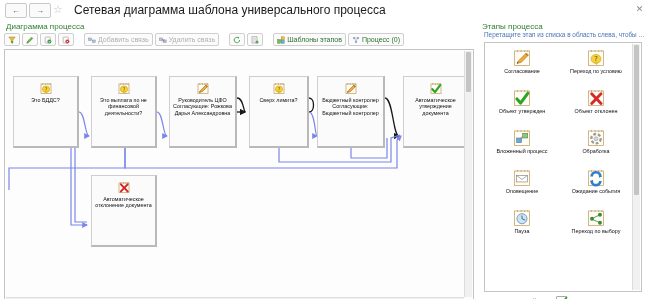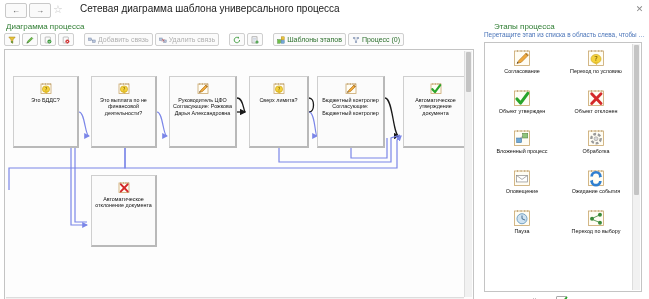--- a/index.html
+++ b/index.html
@@ -11,21 +11,21 @@
     -webkit-font-smoothing:antialiased;
   }
   .app{position:relative;width:649px;height:299px;}
 
   
   .titlebar{position:absolute;left:0;top:0;width:649px;height:19px;background:#ffffff;}
   .navbtns{position:absolute;left:5px;top:3px;display:flex;gap:2px;}
   .navbtn{width:20px;height:13px;border:1px solid #c9c9c9;background:#fafafa;border-radius:2px;
           display:flex;align-items:center;justify-content:center;font-size:8px;color:#555;line-height:1;}
   .star{position:absolute;left:52px;top:4px;width:12px;height:12px;color:#c8c8c8;font-size:11px;line-height:11px;text-align:center;}
-  .wtitle{position:absolute;left:80px;top:3px;font-size:10px;color:#1a1a1a;font-weight:400;white-space:nowrap;}
+  .wtitle{position:absolute;left:74px;top:3px;font-size:12px;color:#1a1a1a;font-weight:400;white-space:nowrap;}
   .closebtn{position:absolute;right:4px;top:4px;width:11px;height:11px;color:#8a8a8a;font-size:9px;
             line-height:11px;text-align:center;}
 
   
   .leftcol{position:absolute;left:0;top:19px;width:479px;height:280px;background:#fff;}
   .sectlabel{position:absolute;font-size:8px;color:#2e7d32;white-space:nowrap;}
   #lbl-diagram{left:6px;top:3px;color:#2f7d32;}
 
   .toolbar{position:absolute;left:4px;top:13px;width:470px;height:15px;display:flex;align-items:center;gap:2px;}
   .tbtn{height:13px;min-width:15px;border:1px solid #cfcfcf;background:#fbfbfb;border-radius:2px;
@@ -48,21 +48,21 @@
   .node .nico{position:absolute;left:50%;top:5px;transform:translateX(-50%);width:13px;height:13px;}
   .node .ntxt{position:absolute;left:3px;right:3px;top:20px;text-align:center;font-size:5.4px;
               line-height:6.4px;color:#111;}
 
   .vscroll{position:absolute;right:1px;top:1px;width:7px;bottom:9px;background:#f1f1f1;border-left:1px solid #ddd;}
   .vscroll .thumb{position:absolute;left:1px;top:1px;width:5px;height:40px;background:#c4c4c4;border-radius:1px;}
   .hscroll{position:absolute;left:1px;right:9px;bottom:1px;height:7px;background:#f1f1f1;border-top:1px solid #ddd;}
 
   
   .rightcol{position:absolute;left:482px;top:19px;width:165px;height:280px;background:#fff;}
-  #lbl-stages{left:12px;top:3px;font-weight:400;}
+  #lbl-stages{left:0;top:3px;font-weight:400;}
   .hint{position:absolute;left:2px;top:12px;width:162px;font-size:6.4px;color:#4a74b8;line-height:8px;
         white-space:nowrap;overflow:hidden;text-overflow:ellipsis;}
   .palette{position:absolute;left:2px;top:23px;width:158px;height:250px;border:1px solid #c4c4c4;
            background:#fff;box-sizing:border-box;}
   .pal-grid{position:absolute;left:0;top:4px;width:148px;display:flex;flex-wrap:wrap;}
   .pal-item{width:74px;height:40px;display:flex;flex-direction:column;align-items:center;
             justify-content:flex-start;padding-top:2px;box-sizing:border-box;}
   .pal-item .pico{width:18px;height:18px;}
   .pal-item .plab{margin-top:1px;font-size:5.4px;line-height:6px;text-align:center;color:#111;width:66px;}
   .palette .vscroll{bottom:1px;}

